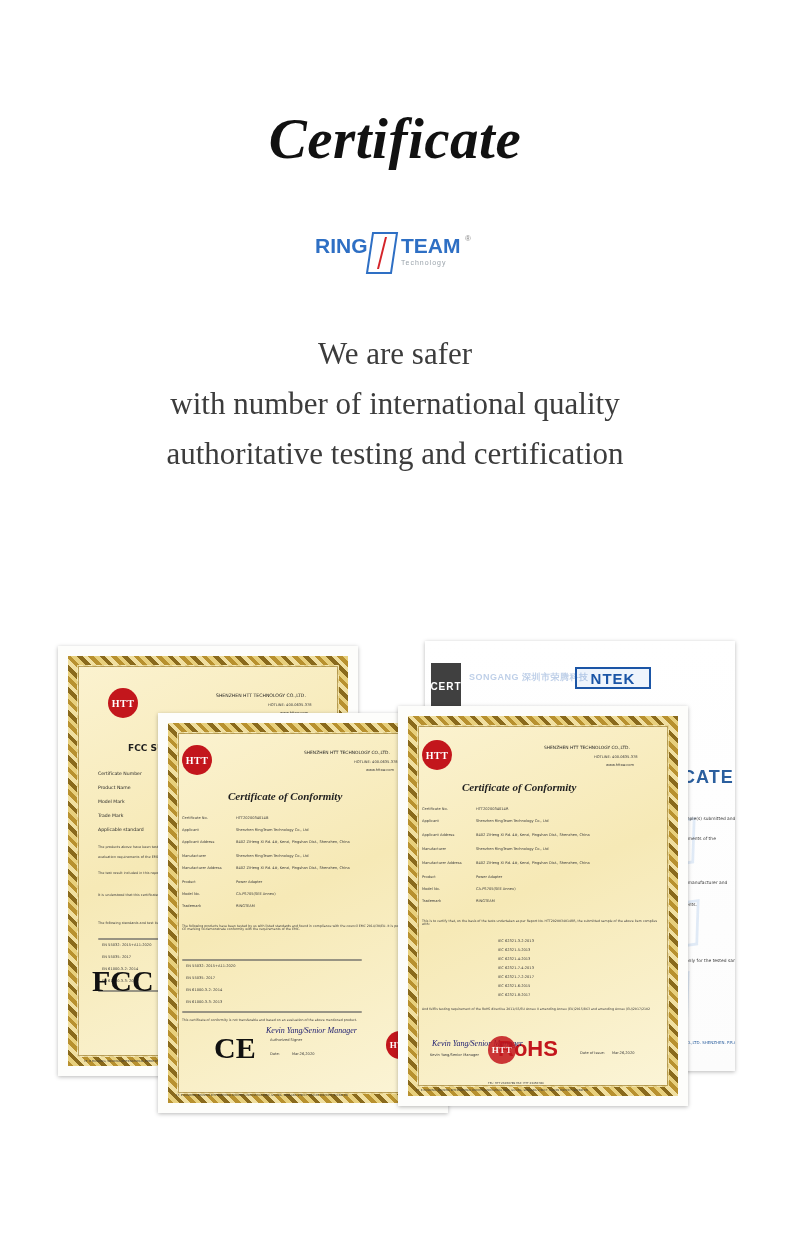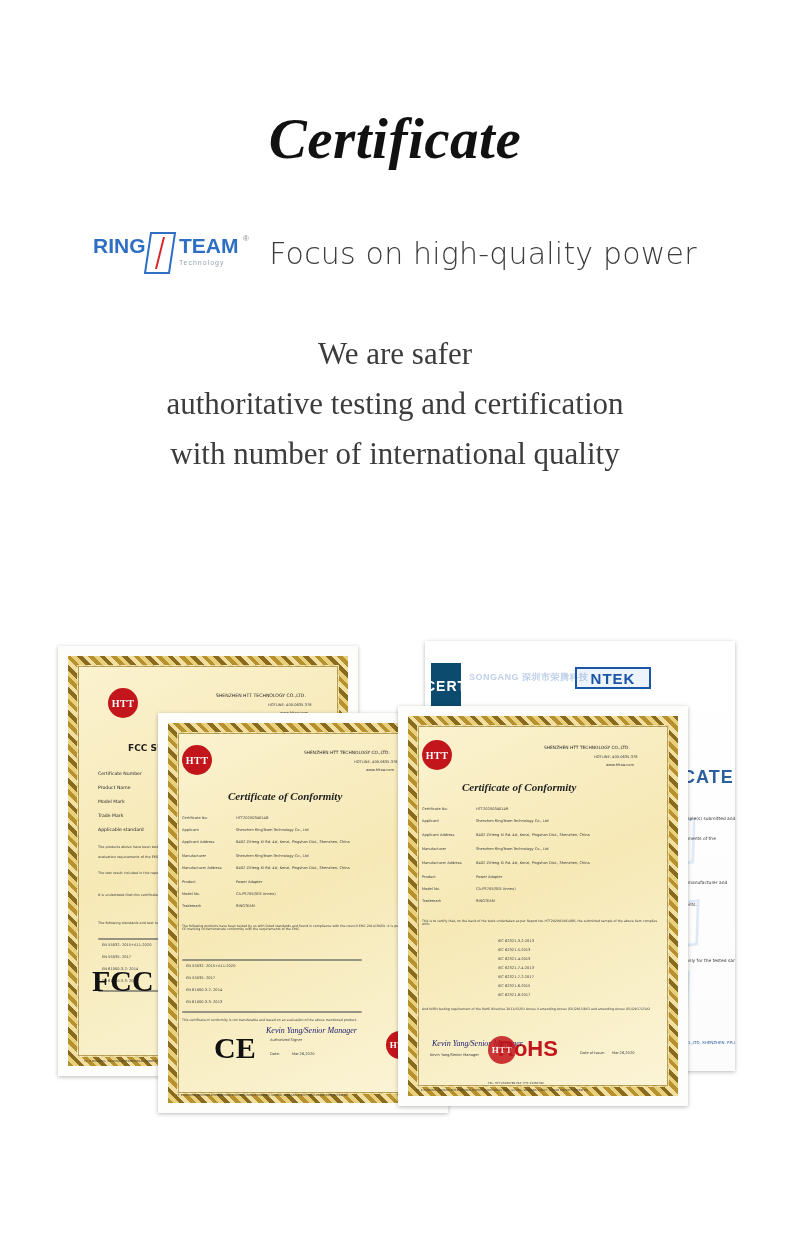--- a/index.html
+++ b/index.html
@@ -193,25 +193,25 @@
     color: #1b55a6;
     font-family: "Liberation Sans", sans-serif;
     font-weight: bold;
     display: flex;
     align-items: center;
     justify-content: center;
     margin-left: 28px;
   }
   .cert-side-tab {
     position: absolute;
-    background: #0c4a6e;
+    background: #404040;
     color: #fff;
     font-family: "Liberation Sans", sans-serif;
     font-weight: bold;
-    font-size: 14px;
+    font-size: 10px;
     letter-spacing: 1px;
     display: flex;
     align-items: center;
     justify-content: center;
   }
 </style>
 </head>
 <body>
 
 <div class="page-title">Certificate</div>
@@ -222,27 +222,26 @@
       <text x="0" y="26" font-family="Liberation Sans, sans-serif" font-size="21" font-weight="bold" fill="#2e6fc4">RING</text>
       <g>
         <path d="M58 6 L82 6 L76 46 L52 46 Z" fill="none" stroke="#2e6fc4" stroke-width="2"></path>
         <path d="M70 10 L72 10 L64 42 L62 42 Z" fill="#d4242a"></path>
       </g>
       <text x="86" y="26" font-family="Liberation Sans, sans-serif" font-size="21" font-weight="bold" fill="#2e6fc4">TEAM</text>
       <text x="150" y="14" font-family="Liberation Sans, sans-serif" font-size="8" fill="#888">®</text>
       <text x="86" y="38" font-family="Liberation Sans, sans-serif" font-size="7" fill="#9aa3ab" letter-spacing="1">Technology</text>
     </svg>
   </div>
-  <div class="brand-tagline">Focus on high-quality power</div>
 </div>
 
 <div class="headline">
   <div>We are safer</div>
+  <div>with number of international quality</div>
   <div>authoritative testing and certification</div>
-  <div>with number of international quality</div>
 </div>
 
 <div class="collage">
 
   <div class="cert" style="left:425px; top:13px; width:310px; height:430px; background:#fdfdfd;">
     <div style="position:absolute;inset:0;background:linear-gradient(180deg,#ffffff 0%,#fcfcfc 100%);"></div>
     <div class="cert-side-tab" style="left:6px; top:22px; width:30px; height:46px;">CERT</div>
 
     <div class="ntek-box" style="left:122px; top:26px; width:76px; height:22px; font-size:15px; letter-spacing:1px; background:#eef4fc;">NTEK</div>
 

